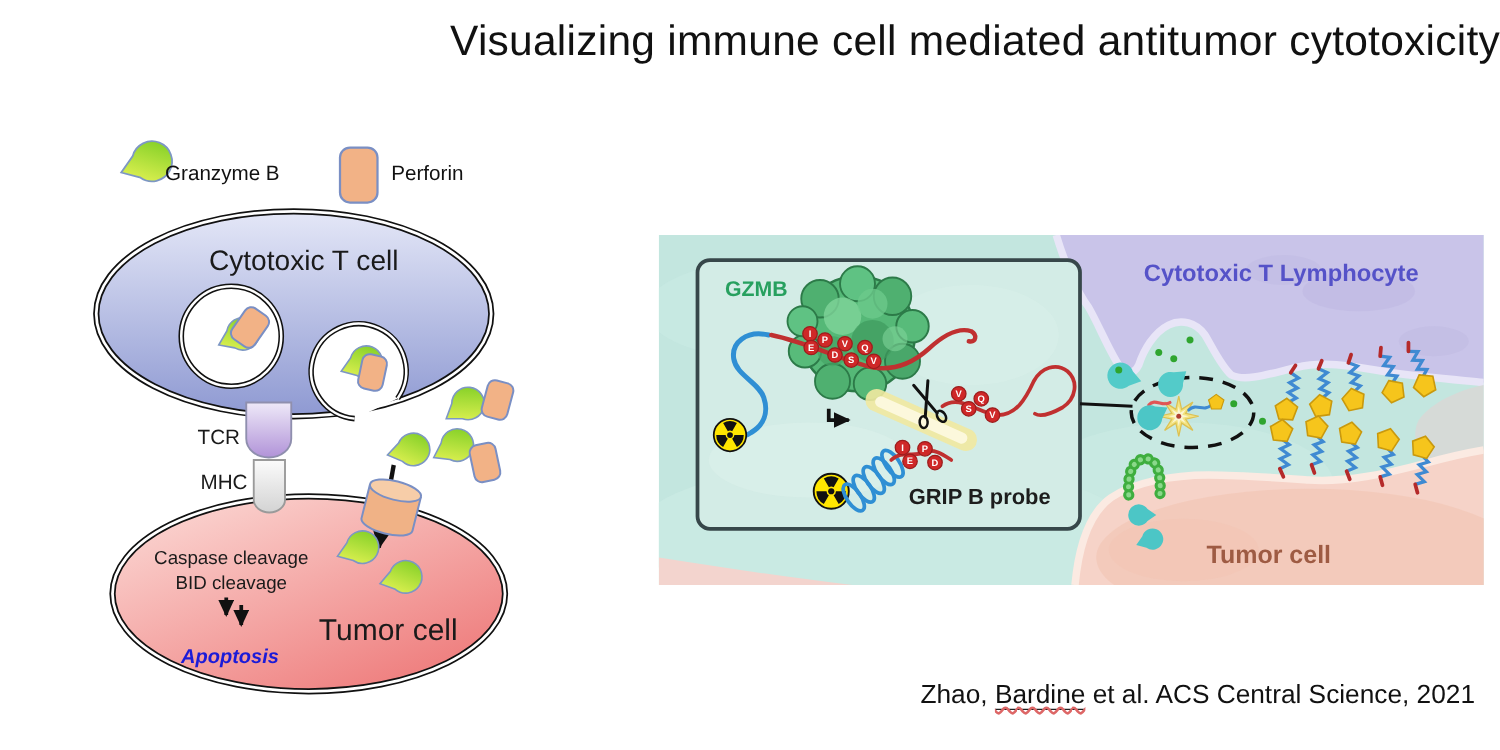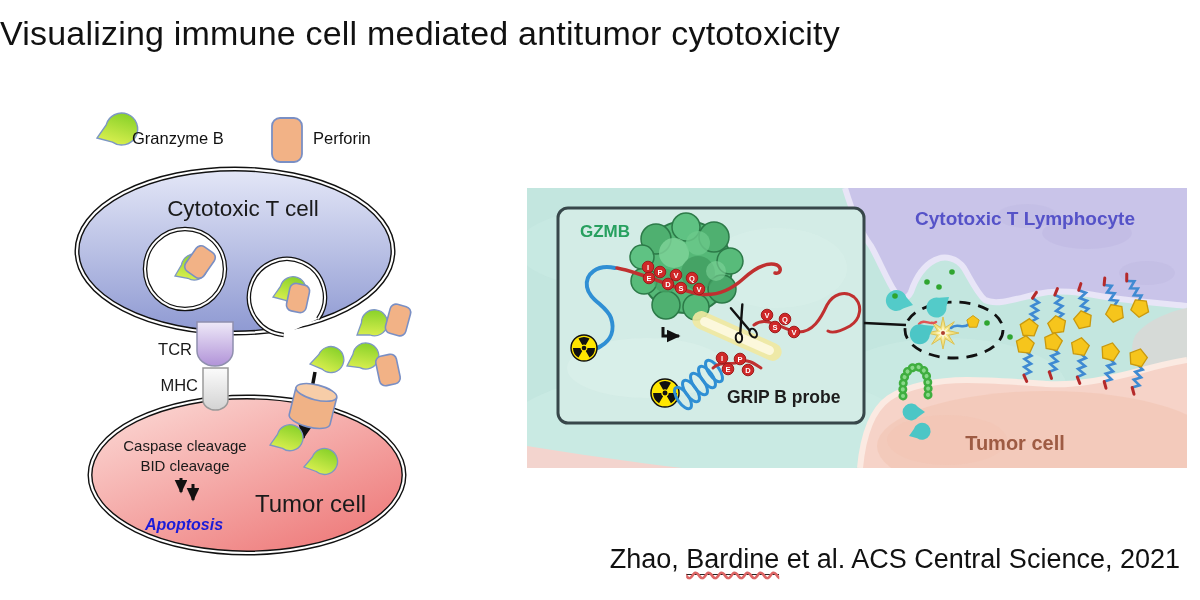--- a/index.html
+++ b/index.html
@@ -1,28 +1,28 @@
 <!DOCTYPE html>
 <html><head>
 <meta charset="utf-8">
 <style>
   html,body{margin:0;padding:0;}
   body{
     width:1200px;height:600px;background:#fff;position:relative;overflow:hidden;
     font-family:"Liberation Sans", sans-serif;color:#111;
   }
   .title{
-    position:absolute;top:12px;left:0;width:100%;text-align:left;
+    position:absolute;top:12px;left:0;width:100%;text-align:right;
     font-size:34px;line-height:1.26;color:#111;letter-spacing:0.2px;
   }
   .title .sup{font-size:0.62em;position:relative;top:-0.5em;}
   #left-svg{position:absolute;left:40px;top:100px;}
   #right-svg{position:absolute;left:527px;top:188px;}
   .citation{
-    position:absolute;top:544px;right:20px;font-size:27px;color:#111;text-align:right;
+    position:absolute;top:544px;right:20px;font-size:21px;color:#111;text-align:right;
   }
   .citation .ul{
     border-bottom:1.6px solid #222;
     text-decoration:underline wavy #d66;
     text-underline-offset:3px;
   }
   svg text{font-family:"Liberation Sans", sans-serif;}
 </style>
 </head>
 <body>

